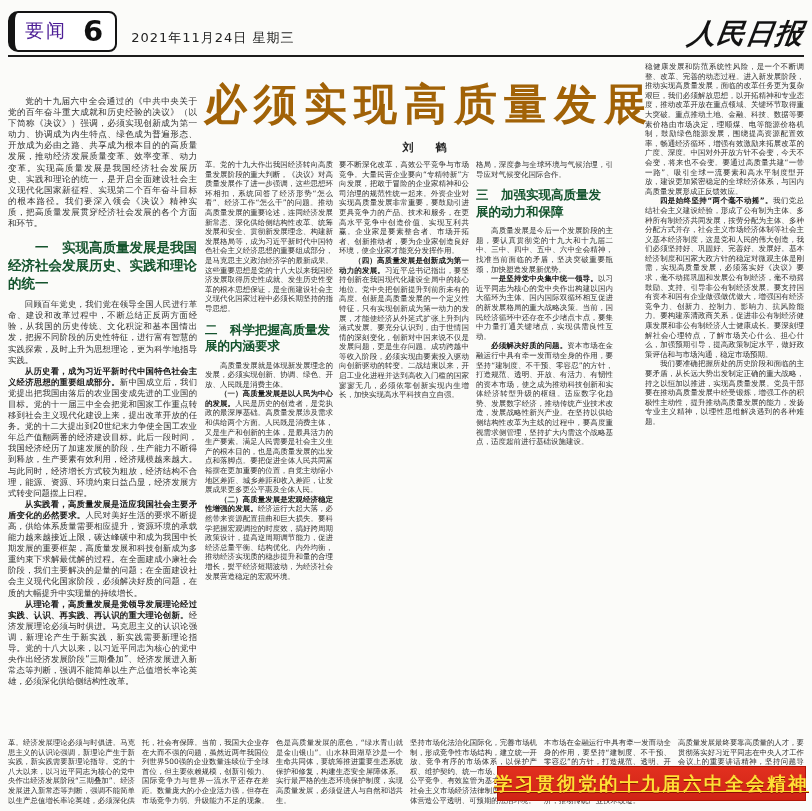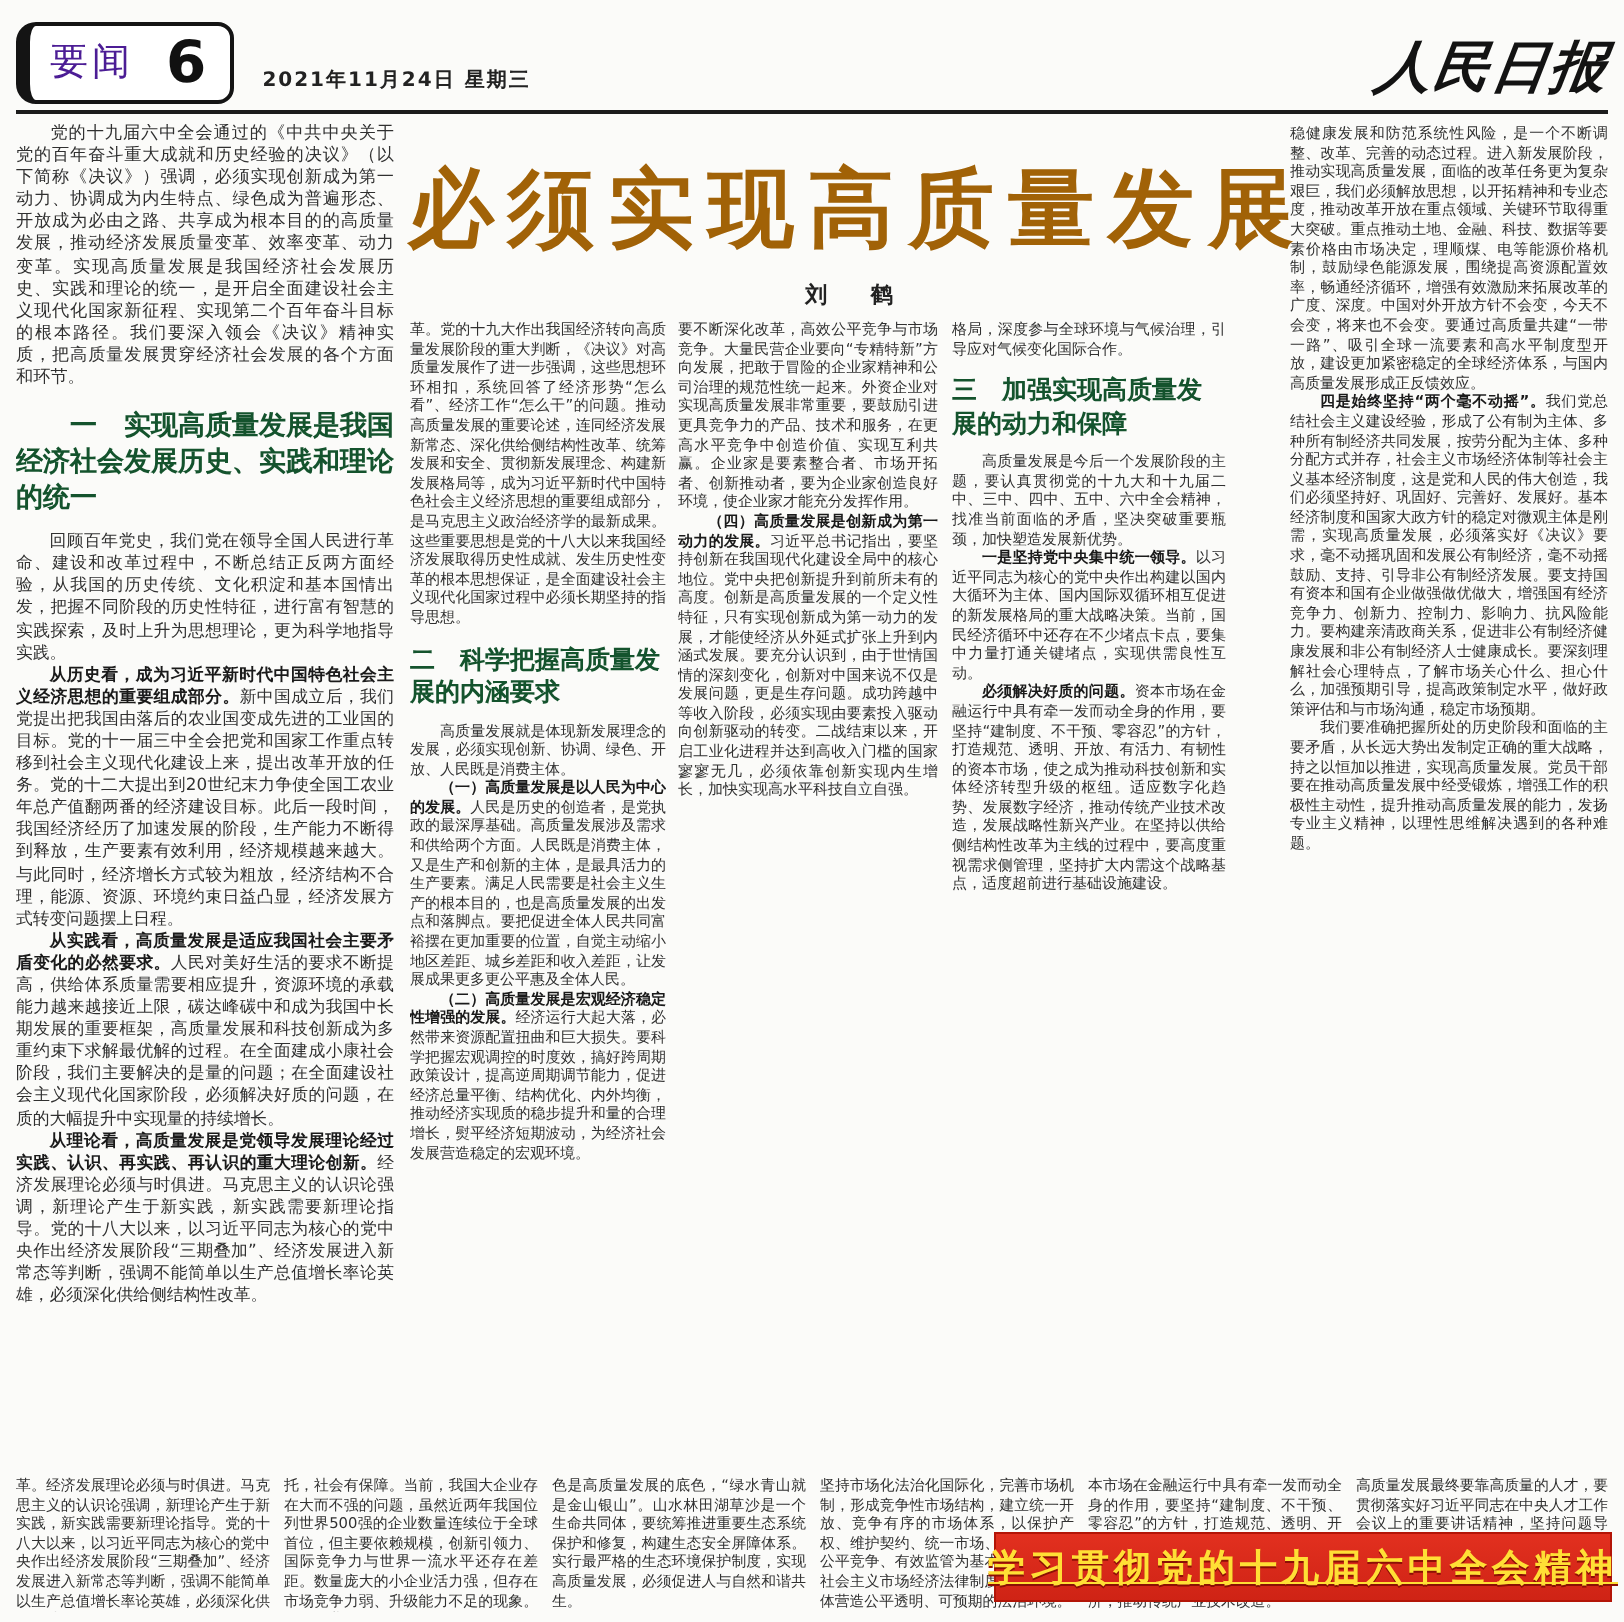--- a/index.html
+++ b/index.html
@@ -8,42 +8,42 @@
   .page { position:relative; width:812px; height:811px; background:#fbfbf9; }
 
   
   .header { position:absolute; left:8px; top:10px; width:796px; height:47px;
     border-bottom:2px solid #1c1c1c; display:flex; align-items:flex-end; }
   .section-box { border:2px solid #141414; border-left:7px solid #141414;
     border-radius:10px 8px 8px 10px; padding:1px 12px 2px 10px;
     display:flex; align-items:center; margin-bottom:3px; background:#fff; }
   .section-label { font-size:19px; font-weight:400; letter-spacing:2px; color:#4c1d95; }
   .page-number { font-size:29px; font-weight:900; margin-left:16px; color:#111; }
-  .edition-date { font-size:10px; font-weight:700; color:#222; margin:0 0 8px 14px; letter-spacing:1px; }
+  .edition-date { font-size:13px; font-weight:400; color:#222; margin:0 0 8px 14px; letter-spacing:1px; }
   .masthead { margin-left:auto; margin-bottom:2px; font-family:"DejaVu Serif","Liberation Serif",serif;
     font-style:italic; font-weight:900; font-size:28px; color:#131313;
     transform:skewX(-8deg); letter-spacing:1px; }
 
   
   .headline { position:absolute; left:206px; top:76px; width:446px; height:58px;
     display:flex; align-items:center; justify-content:center; }
   .headline span { font-size:43px; font-weight:900; letter-spacing:7px; color:#a16207;
     white-space:nowrap; }
   .byline { position:absolute; left:206px; top:140px; width:446px; text-align:center;
     font-size:11px; font-weight:700; letter-spacing:9px; color:#222; }
 
   
   .col { position:absolute; overflow:hidden; text-align:justify; color:#303030; }
   .col .para { text-indent:2em; }
   .col .para.cont { text-indent:0; }
   .col .para b { font-weight:700; color:#1a1a1a; }
   .col .para.h { font-weight:900; color:#14532d; text-indent:0; text-align:left; }
 
   .col-a { left:8px; top:62px; width:189px; height:668px; font-size:8.4px; line-height:11.1px; }
-  .col-a .para.intro { font-size:8.6px; }
+  .col-a .para.intro { font-size:8.6px;margin-top:34px; }
   .col-a .para.h { font-size:13.5px; line-height:18px; margin:9px 0 7px 0; text-indent:2em; text-align:justify; }
 
   .col-c { top:160px; height:570px; font-size:7.5px; line-height:9.6px; }
   .col-c1 { left:205px; width:128px; }
   .col-c2 { left:339px; width:130px; }
   .col-c3 { left:476px; width:137px; }
   .col-c .para.h { font-size:12.5px; line-height:16.5px; margin:8px 0 6px 0; }
 
   .col-r { left:645px; top:62px; width:159px; height:668px; font-size:7.5px; line-height:9.6px; }
 

